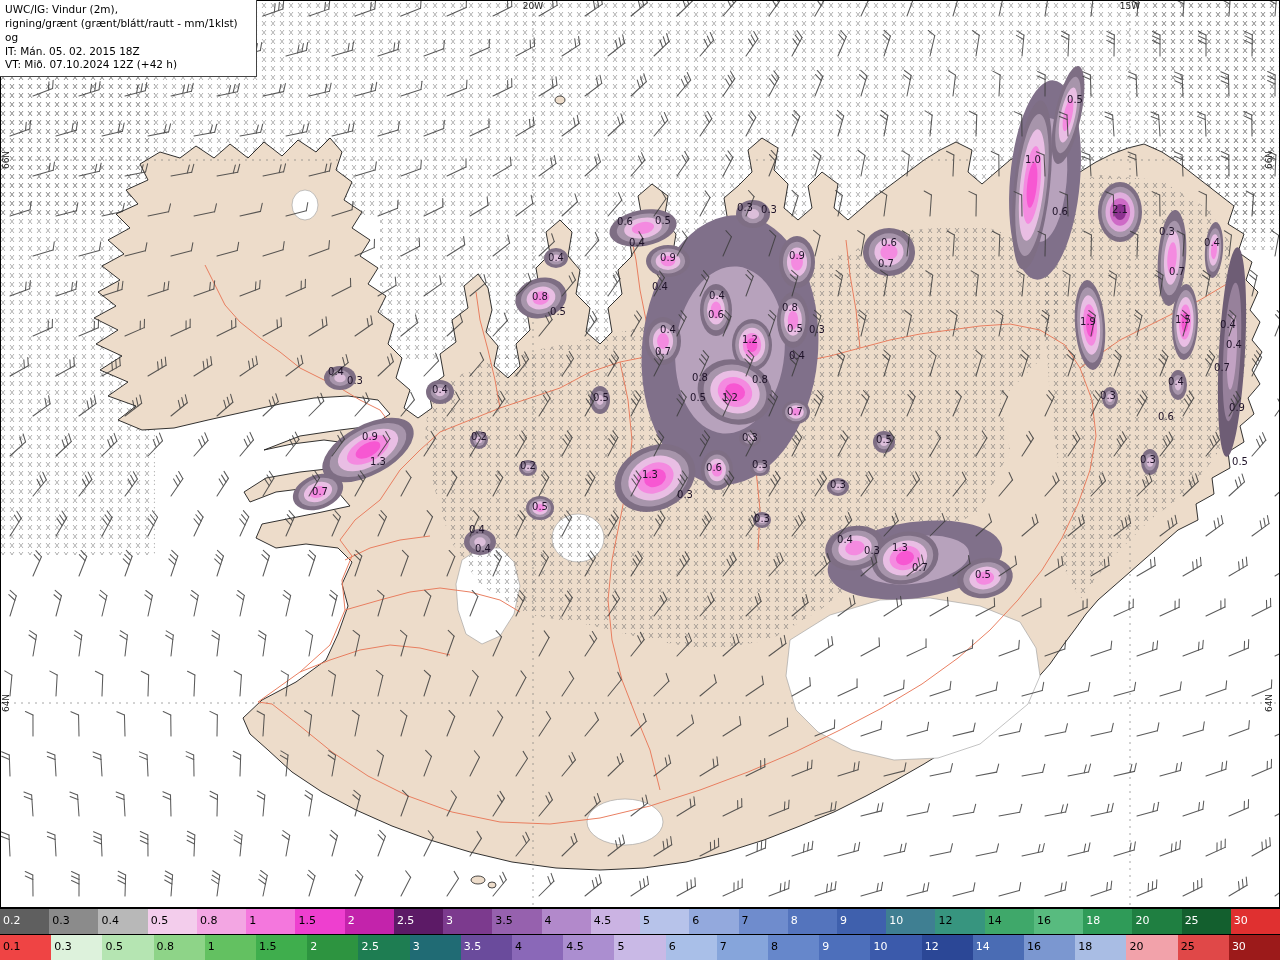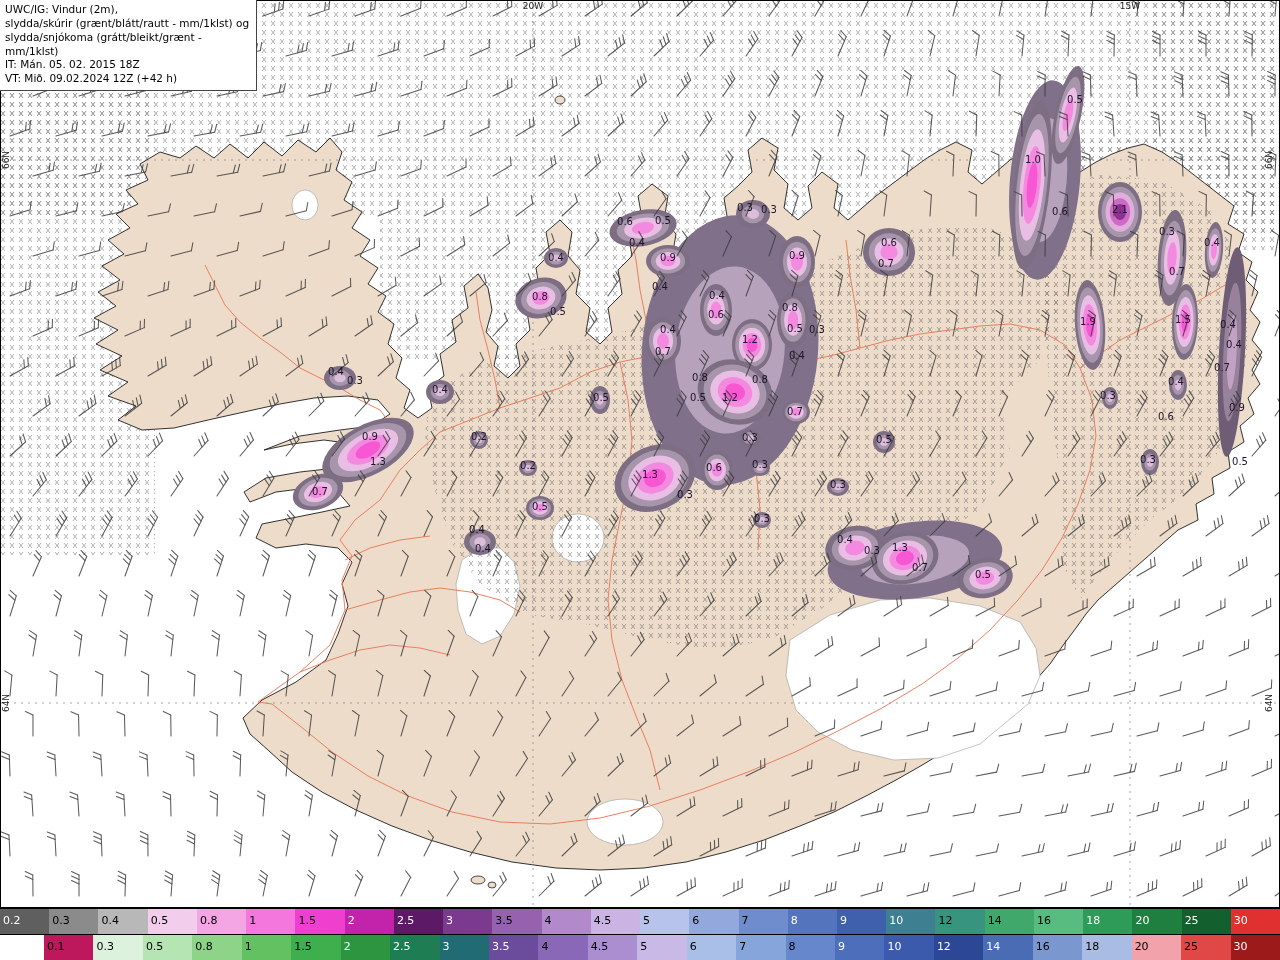--- a/index.html
+++ b/index.html
@@ -3477,24 +3477,23 @@
         <text x="1130" y="9" text-anchor="middle">15W</text>
         <text x="9" y="160" text-anchor="middle" transform="rotate(-90 9 160)">66N</text>
         <text x="9" y="703" text-anchor="middle" transform="rotate(-90 9 703)">64N</text>
         <text x="1272" y="160" text-anchor="middle" transform="rotate(-90 1272 160)">66N</text>
         <text x="1272" y="703" text-anchor="middle" transform="rotate(-90 1272 703)">64N</text>
       </g>
     </svg>
 
   <div id="titlebox">
     <div class="tline"><span class="b">UWC/IG</span><span>: Vindur (2m),</span></div>
-    <div class="tline">slydda/skúrir (grænt/blátt/rautt - mm/1klst) og</div>
-    <div class="tline">slydda/snjókoma (grátt/bleikt/grænt - mm/1klst)</div>
+    <div class="tline">rigning/grænt (grænt/blátt/rautt - mm/1klst) og</div>
     <div class="tline">IT: Mán. 05. 02. 2015 18Z</div>
-    <div class="tline b">VT: Mið. 09.02.2024 12Z (+42 h)</div>
+    <div class="tline b">VT: Mið. 07.10.2024 12Z (+42 h)</div>
   </div>
 
   <div class="bars">
     <div class="bar" id="bar-sleet">
         <div class="cell" style="background: rgb(95, 95, 95); color: rgb(255, 255, 255);">0.2</div>
         <div class="cell" style="background: rgb(139, 139, 139); color: rgb(0, 0, 0);">0.3</div>
         <div class="cell" style="background: rgb(184, 184, 184); color: rgb(0, 0, 0);">0.4</div>
         <div class="cell" style="background: rgb(243, 205, 236); color: rgb(0, 0, 0);">0.5</div>
         <div class="cell" style="background: rgb(243, 166, 227); color: rgb(0, 0, 0);">0.8</div>
         <div class="cell" style="background: rgb(244, 119, 221); color: rgb(0, 0, 0);">1</div>
@@ -3513,21 +3512,21 @@
         <div class="cell" style="background: rgb(63, 127, 146); color: rgb(255, 255, 255);">10</div>
         <div class="cell" style="background: rgb(55, 149, 127); color: rgb(0, 0, 0);">12</div>
         <div class="cell" style="background: rgb(63, 168, 106); color: rgb(0, 0, 0);">14</div>
         <div class="cell" style="background: rgb(88, 187, 127); color: rgb(0, 0, 0);">16</div>
         <div class="cell" style="background: rgb(47, 155, 88); color: rgb(255, 255, 255);">18</div>
         <div class="cell" style="background: rgb(31, 127, 65); color: rgb(255, 255, 255);">20</div>
         <div class="cell" style="background: rgb(19, 95, 46); color: rgb(255, 255, 255);">25</div>
         <div class="cell" style="background: rgb(224, 48, 48); color: rgb(255, 255, 255);">30</div>
       </div>
     <div class="bar" id="bar-rain">
-        <div class="cell" style="background: #be185d; color: rgb(0, 0, 0); margin-left: 44px;">0.1</div>
+        <div class="cell" style="background: #ef4444; color: rgb(0, 0, 0);">0.1</div>
         <div class="cell" style="background: rgb(221, 242, 220); color: rgb(0, 0, 0);">0.3</div>
         <div class="cell" style="background: rgb(181, 229, 178); color: rgb(0, 0, 0);">0.5</div>
         <div class="cell" style="background: rgb(142, 212, 136); color: rgb(0, 0, 0);">0.8</div>
         <div class="cell" style="background: rgb(99, 193, 97); color: rgb(0, 0, 0);">1</div>
         <div class="cell" style="background: rgb(63, 174, 77); color: rgb(0, 0, 0);">1.5</div>
         <div class="cell" style="background: rgb(45, 148, 64); color: rgb(255, 255, 255);">2</div>
         <div class="cell" style="background: rgb(30, 125, 82); color: rgb(255, 255, 255);">2.5</div>
         <div class="cell" style="background: rgb(32, 107, 116); color: rgb(255, 255, 255);">3</div>
         <div class="cell" style="background: rgb(106, 75, 156); color: rgb(255, 255, 255);">3.5</div>
         <div class="cell" style="background: rgb(138, 104, 184); color: rgb(0, 0, 0);">4</div>

